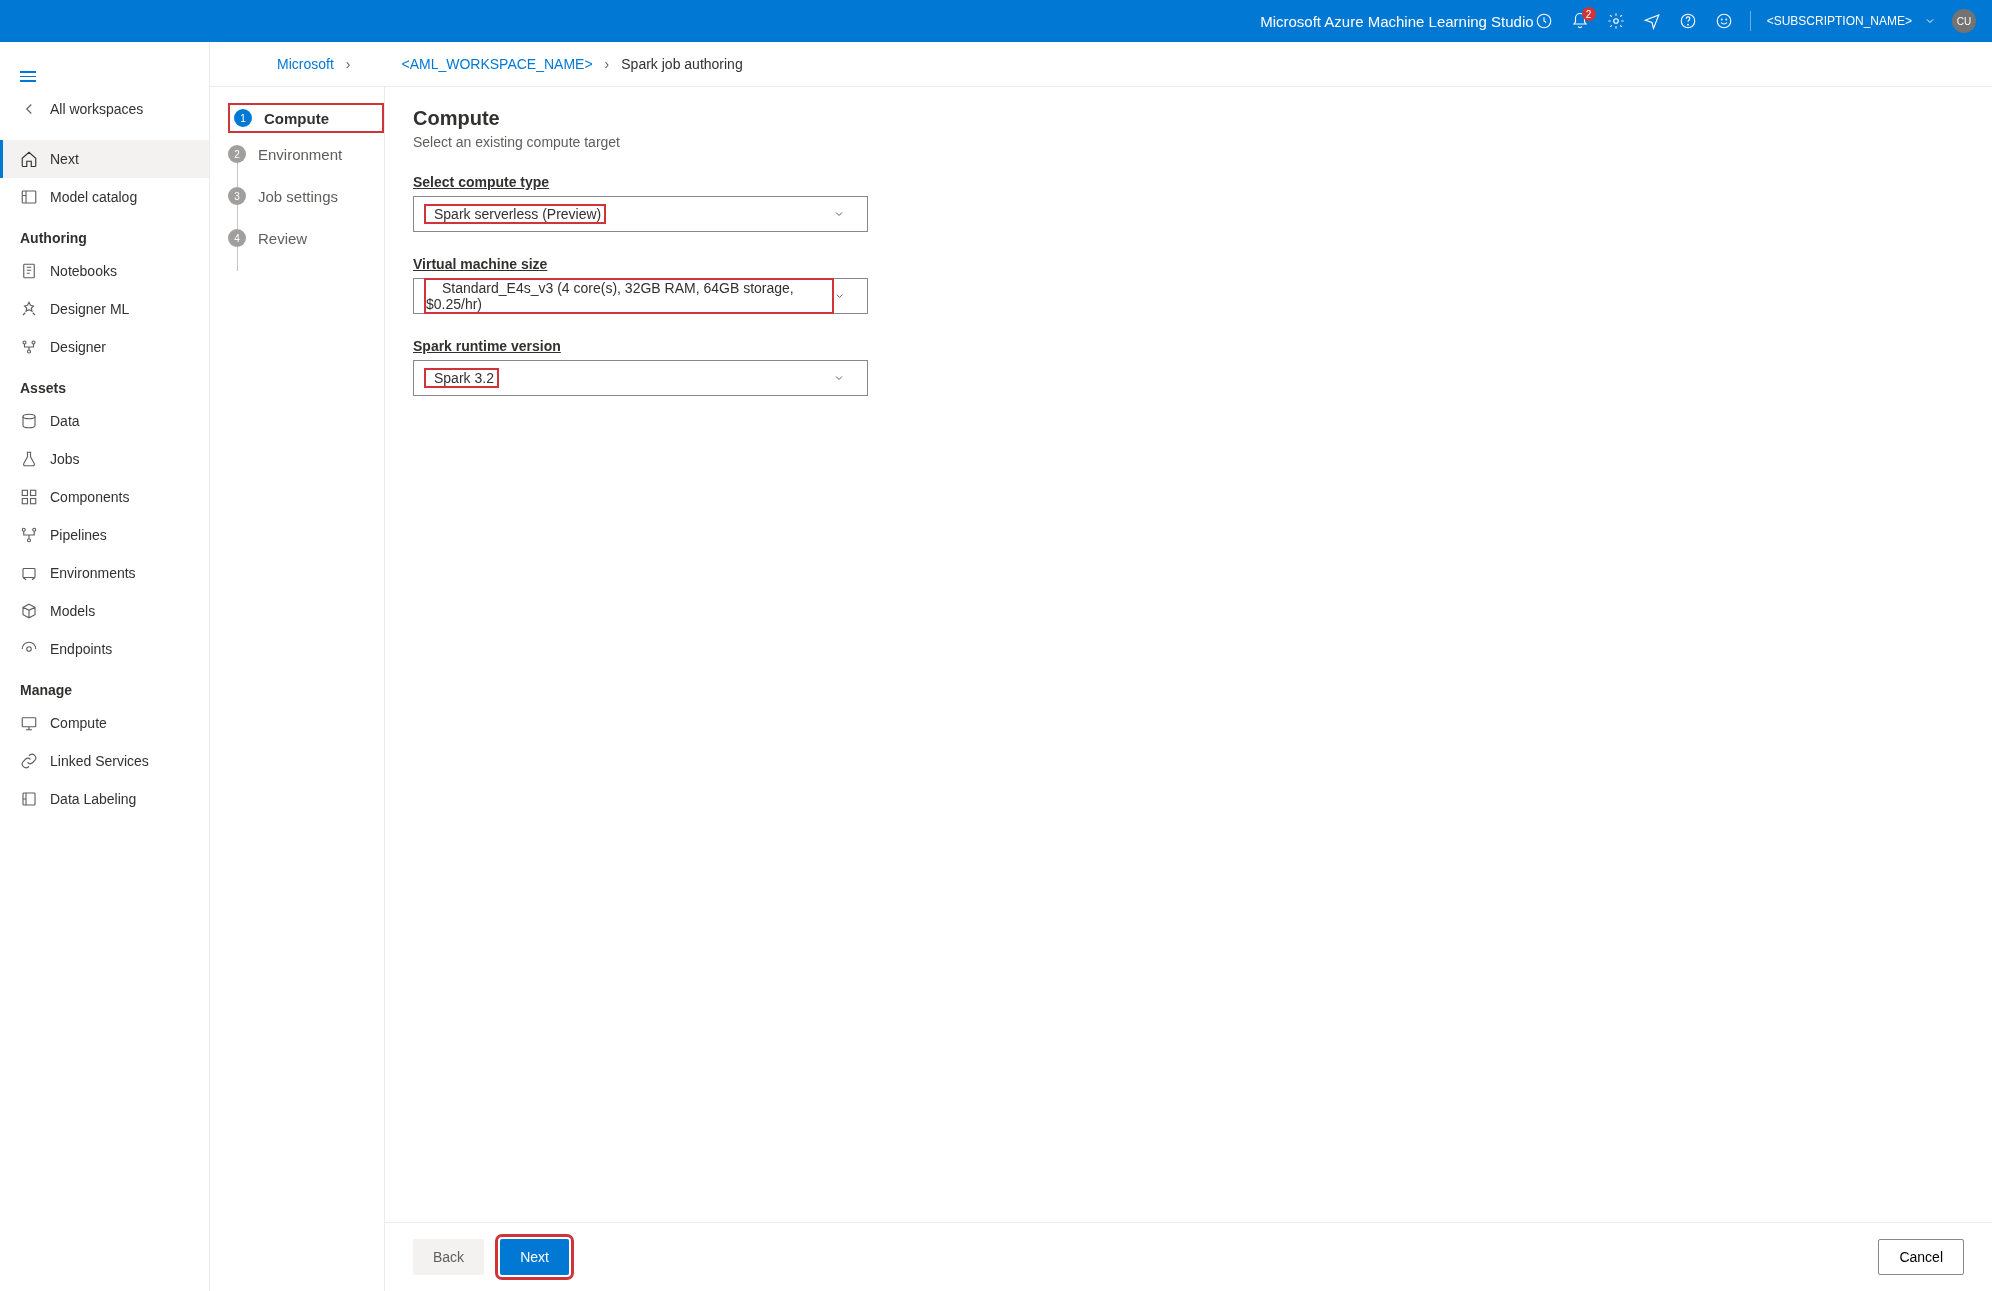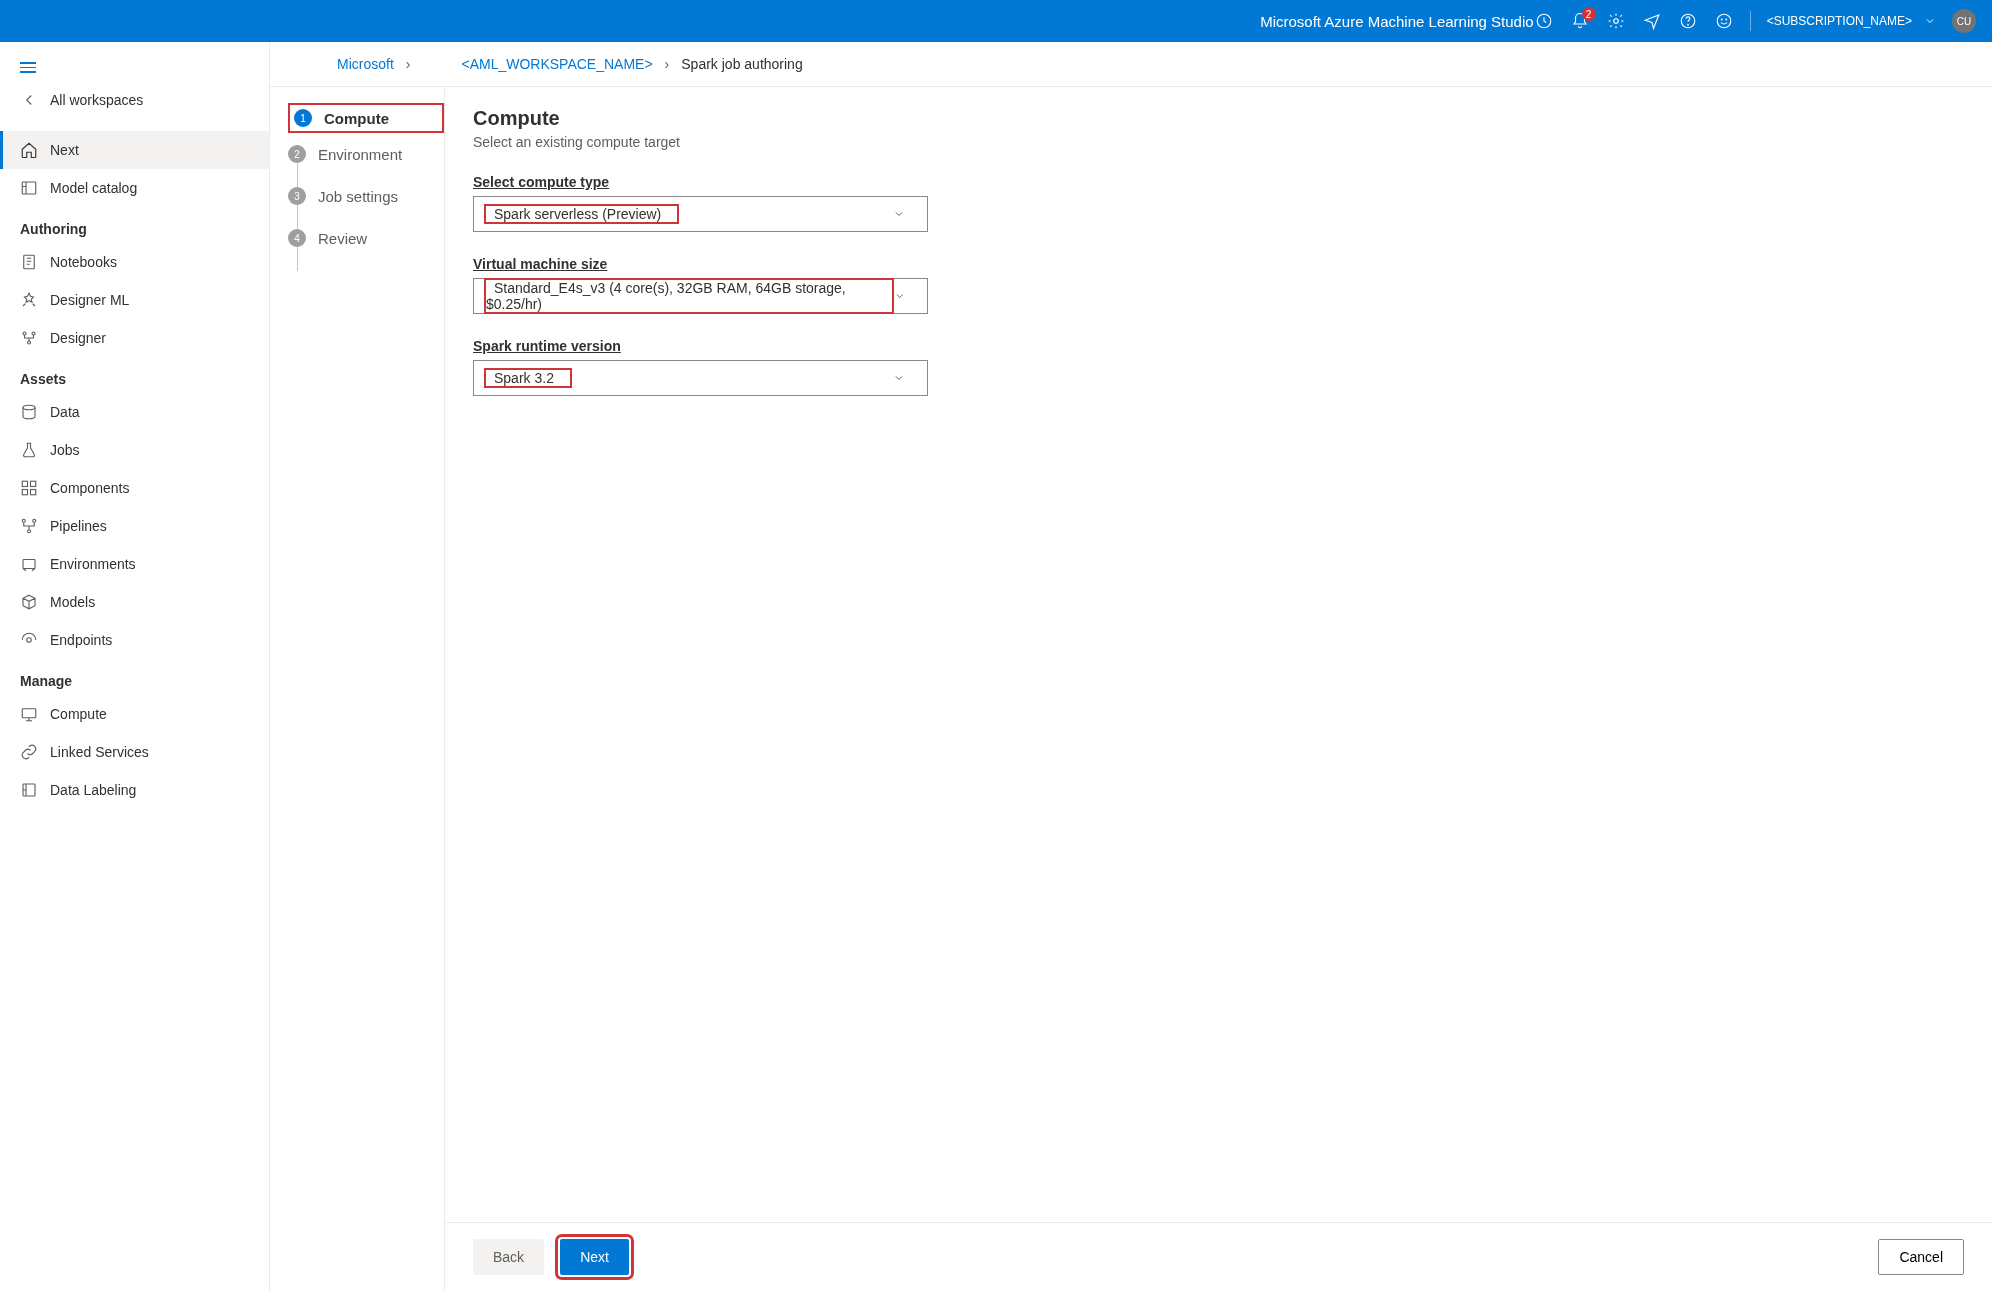--- a/index.html
+++ b/index.html
@@ -10,21 +10,21 @@
 .topbar-right { display: flex; align-items: center; gap: 16px; }
 .topbar-icon { width: 20px; height: 20px; display: flex; align-items: center; justify-content: center; cursor: pointer; position: relative; }
 .topbar-icon svg { width: 18px; height: 18px; stroke: #fff; fill: none; stroke-width: 1.5; }
 .badge { position: absolute; top: -4px; right: -6px; background: #d13438; color: #fff; border-radius: 50%; width: 14px; height: 14px; font-size: 10px; display: flex; align-items: center; justify-content: center; }
 .topbar-divider { width: 1px; height: 20px; background: rgba(255,255,255,0.4); }
 .subscription { display: flex; align-items: center; gap: 12px; cursor: pointer; font-size: 12px; }
 .avatar { width: 24px; height: 24px; border-radius: 50%; background: #737373; color: #fff; font-size: 10px; display: flex; align-items: center; justify-content: center; }
 
 .main-layout { display: flex; height: calc(100vh - 42px); }
 
-.sidebar { width: 270px; border-right: 1px solid #edebe9; display: flex; flex-direction: column; padding-top: 12px; overflow-y: auto; }
+.sidebar { width: 210px; border-right: 1px solid #edebe9; display: flex; flex-direction: column; padding-top: 21px; overflow-y: auto; }
 .hamburger { padding: 8px 20px; cursor: pointer; }
 .hamburger-lines { display: flex; flex-direction: column; gap: 3px; width: 16px; }
 .hamburger-lines span { height: 1.5px; background: #0078d4; display: block; }
 .sidebar-item { display: flex; align-items: center; gap: 12px; padding: 10px 20px; cursor: pointer; color: #323130; }
 .sidebar-item.active { background: #f3f2f1; border-left: 3px solid #0078d4; padding-left: 17px; }
 .sidebar-item svg { width: 18px; height: 18px; stroke: #605e5c; fill: none; stroke-width: 1.5; flex-shrink: 0; }
 .sidebar-item.active svg { stroke: #323130; }
 .sidebar-heading { font-weight: 600; padding: 14px 20px 6px; font-size: 14px; }
 
 .content { flex: 1; display: flex; flex-direction: column; }
@@ -45,22 +45,22 @@
 .step-line { position: absolute; left: 9px; top: 26px; width: 1px; height: 28px; background: #c8c6c4; }
 
 .wizard-body { flex: 1; display: flex; flex-direction: column; }
 .wizard-form { flex: 1; padding: 20px 28px; overflow-y: auto; }
 .page-title { font-size: 20px; font-weight: 600; margin-bottom: 4px; }
 .page-subtitle { font-size: 14px; color: #605e5c; margin-bottom: 24px; }
 .form-group { margin-bottom: 24px; }
 .form-label { font-weight: 600; font-size: 14px; margin-bottom: 6px; display: block; text-decoration: underline; }
 .form-select { width: 455px; height: 36px; border: 1px solid #8a8886; padding: 0 10px; display: flex; align-items: center; justify-content: space-between; background: #fff; cursor: pointer; font-size: 14px; }
 .highlight-box { border: 2px solid #d13438; padding: 0; display: inline-block; }
-.highlight-box .inner-text { padding: 7px 16px 7px 8px; }
-.wide-highlight .inner-text { padding: 7px 4px 7px 8px; text-align: center; }
+.highlight-box .inner-text { padding: 7px 3px 7px 8px; }
+.wide-highlight .inner-text { padding: 7px 4px 7px 16px; text-align: center; }
 .chevron { margin-left: auto; margin-right: 12px; }
 
 .wizard-footer { border-top: 1px solid #edebe9; padding: 16px 28px; display: flex; align-items: center; gap: 16px; }
 .btn { height: 36px; padding: 0 20px; font-size: 14px; cursor: pointer; border: none; border-radius: 2px; }
 .btn-secondary { background: #f3f2f1; color: #605e5c; }
 .btn-primary { background: #0078d4; color: #fff; }
 .btn-primary.highlighted { outline: 3px solid #d13438; outline-offset: 2px; }
 .btn-outline { background: #fff; border: 1px solid #8a8886; margin-left: auto; }
 
 svg.chev-down { width: 12px; height: 12px; stroke: #605e5c; fill: none; stroke-width: 2; }

